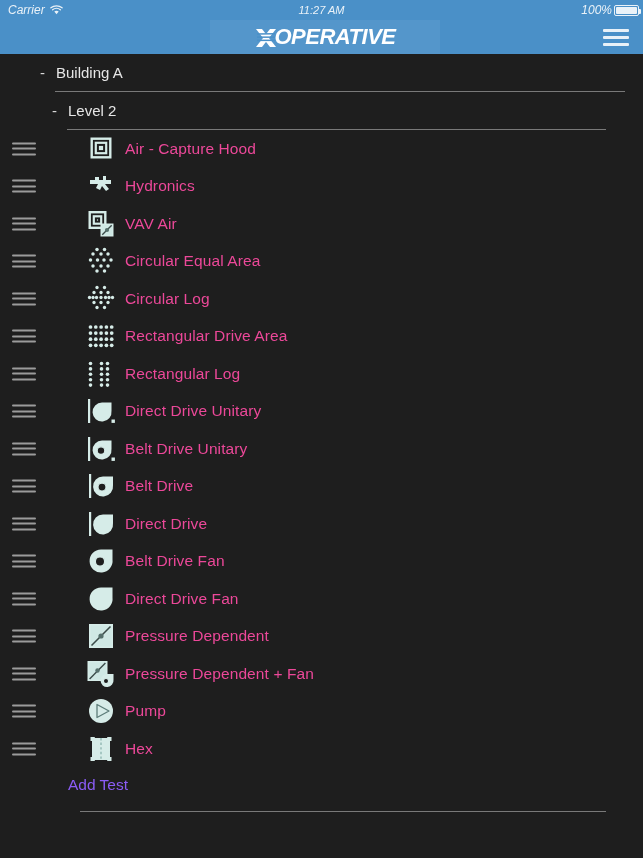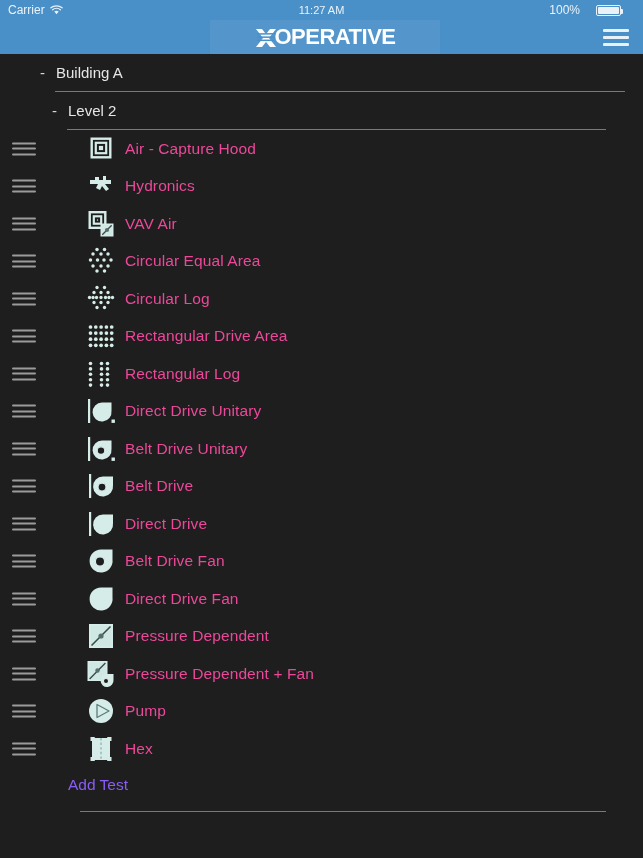--- a/index.html
+++ b/index.html
@@ -9,25 +9,25 @@
     font-family: "Liberation Sans", sans-serif;
     overflow: hidden;
   }
   #app { position: relative; width: 643px; height: 858px; background: #1e1e1e; }
 
   
   .statusbar {
     position: absolute; top: 0; left: 0; width: 643px; height: 20px;
     background: #4a90c8;
     display: flex; align-items: center;
-    color: #eaf2f8; font-size: 12px;
+    color: #eaf2f8; font-size: 12px; font-style: italic;
   }
   .sb-left { position: absolute; left: 8px; display: flex; align-items: center; gap: 5px; }
   .sb-center { position: absolute; left: 0; width: 100%; text-align: center; font-size: 11px; }
-  .sb-right { position: absolute; right: 22px; display: flex; align-items: center; gap: 16px; }
+  .sb-right { position: absolute; right: 4px; display: flex; align-items: center; gap: 2px; }
   .wifi-icon svg { display: block; }
   .battery {
     width: 25px; height: 11px; border: 1px solid #eaf2f8; border-radius: 2px;
     position: relative; padding: 1px;
   }
   .battery::after {
     content: ""; position: absolute; right: -3px; top: 3px;
     width: 2px; height: 5px; background: #eaf2f8; border-radius: 0 1px 1px 0;
   }
   .battery > i { display: block; height: 100%; background: #eaf2f8; border-radius: 1px; }
@@ -36,21 +36,21 @@
   .navbar {
     position: absolute; top: 20px; left: 0; width: 643px; height: 34px;
     background: #4a90c8;
   }
   .logo-wrap {
     position: absolute; left: 210px; top: 0; width: 230px; height: 34px;
     background: rgba(255,255,255,0.06);
     display: flex; align-items: center; justify-content: center;
   }
   .logo {
-    font-size: 22px; font-weight: bold; 
+    font-size: 22px; font-weight: bold; font-style: italic;
     letter-spacing: -0.5px; color: #ffffff;
     display: flex; align-items: center;
     font-family: "Liberation Sans", sans-serif;
   }
   .logo .x-mark {
     display: inline-block; position: relative; width: 22px; height: 22px;
     margin-right: -2px;
   }
   .logo .x-mark svg { display: block; }
   .logo .word { color: #ffffff; }

